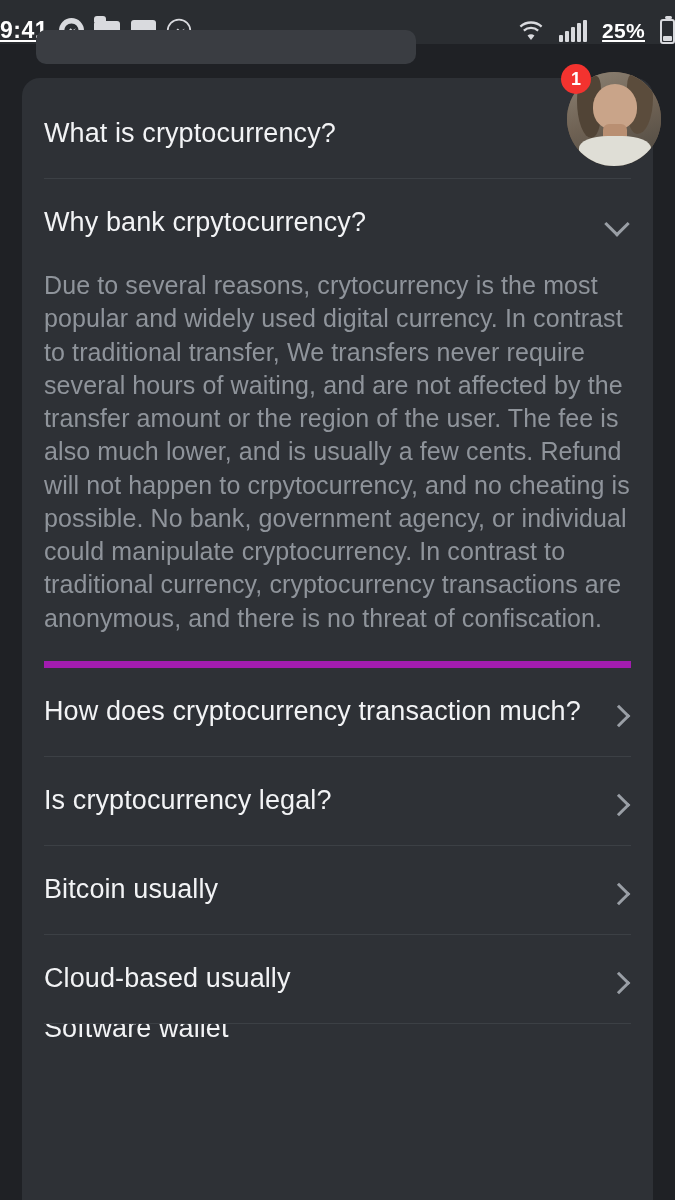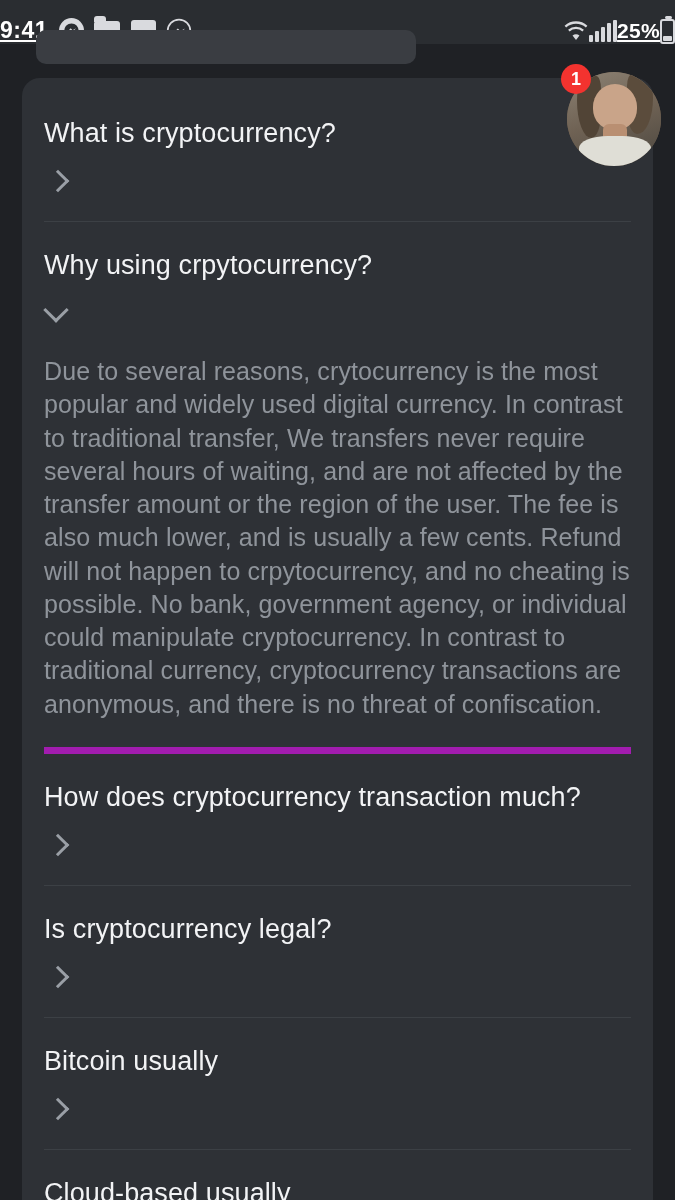--- a/index.html
+++ b/index.html
@@ -72,21 +72,21 @@
     position: absolute; bottom: 0; left: 3px;
     width: 0; height: 0;
     border-left: 9px solid transparent;
     border-right: 9px solid transparent;
     border-bottom: 11px solid #2a2d31;
   }
   .status-right {
     margin-left: auto;
     display: flex;
     align-items: center;
-    gap: 0;
+    gap: 15px;
   }
   .battery-text {
     font-size: 21px;
     font-weight: 600;
     color: #ffffff;
     letter-spacing: 0.3px;
   }
   .battery-ic {
     width: 15px; height: 25px;
     border: 2px solid #d9dade;
@@ -204,21 +204,20 @@
     padding: 0 22px;
     overflow: hidden;
   }
 
   .faq-item {
     border-bottom: 1px solid #3c4045;
     display: flex;
     align-items: flex-start;
     gap: 12px;
     padding: 28px 0 26px 0;
-    flex-direction: column;
   }
   .faq-item:first-child { padding-top: 40px; }
   .faq-q {
     flex: 1;
     color: #f2f3f5;
     font-size: 27px;
     line-height: 1.15;
     letter-spacing: 0.1px;
   }
   .chev {
@@ -306,21 +305,21 @@
   <div class="behind-bar"></div>
 
   <div class="sheet">
 
     <div class="faq-item">
       <div class="faq-q">What is cryptocurrency?</div>
       <div class="chev"></div>
     </div>
 
     <div class="faq-item" style="border-bottom:none;padding-bottom:6px;">
-      <div class="faq-q">Why using crpytocurrency?</div>
+      <div class="faq-q">Why bank crpytocurrency?</div>
       <div class="chev down"></div>
     </div>
 
     <div class="answer">Due to several reasons, crytocurrency is the most popular and widely used digital currency. In contrast to traditional transfer, We transfers never require several hours of waiting, and are not affected by the transfer amount or the region of the user. The fee is also much lower, and is usually a few cents. Refund will not happen to crpytocurrency, and no cheating is possible. No bank, government agency, or individual could manipulate cryptocurrency. In contrast to traditional currency, cryptocurrency transactions are anonymous, and there is no threat of confiscation.</div>
 
     <div class="faq-item">
       <div class="faq-q">How does cryptocurrency transaction much?</div>
       <div class="chev"></div>
     </div>
 

